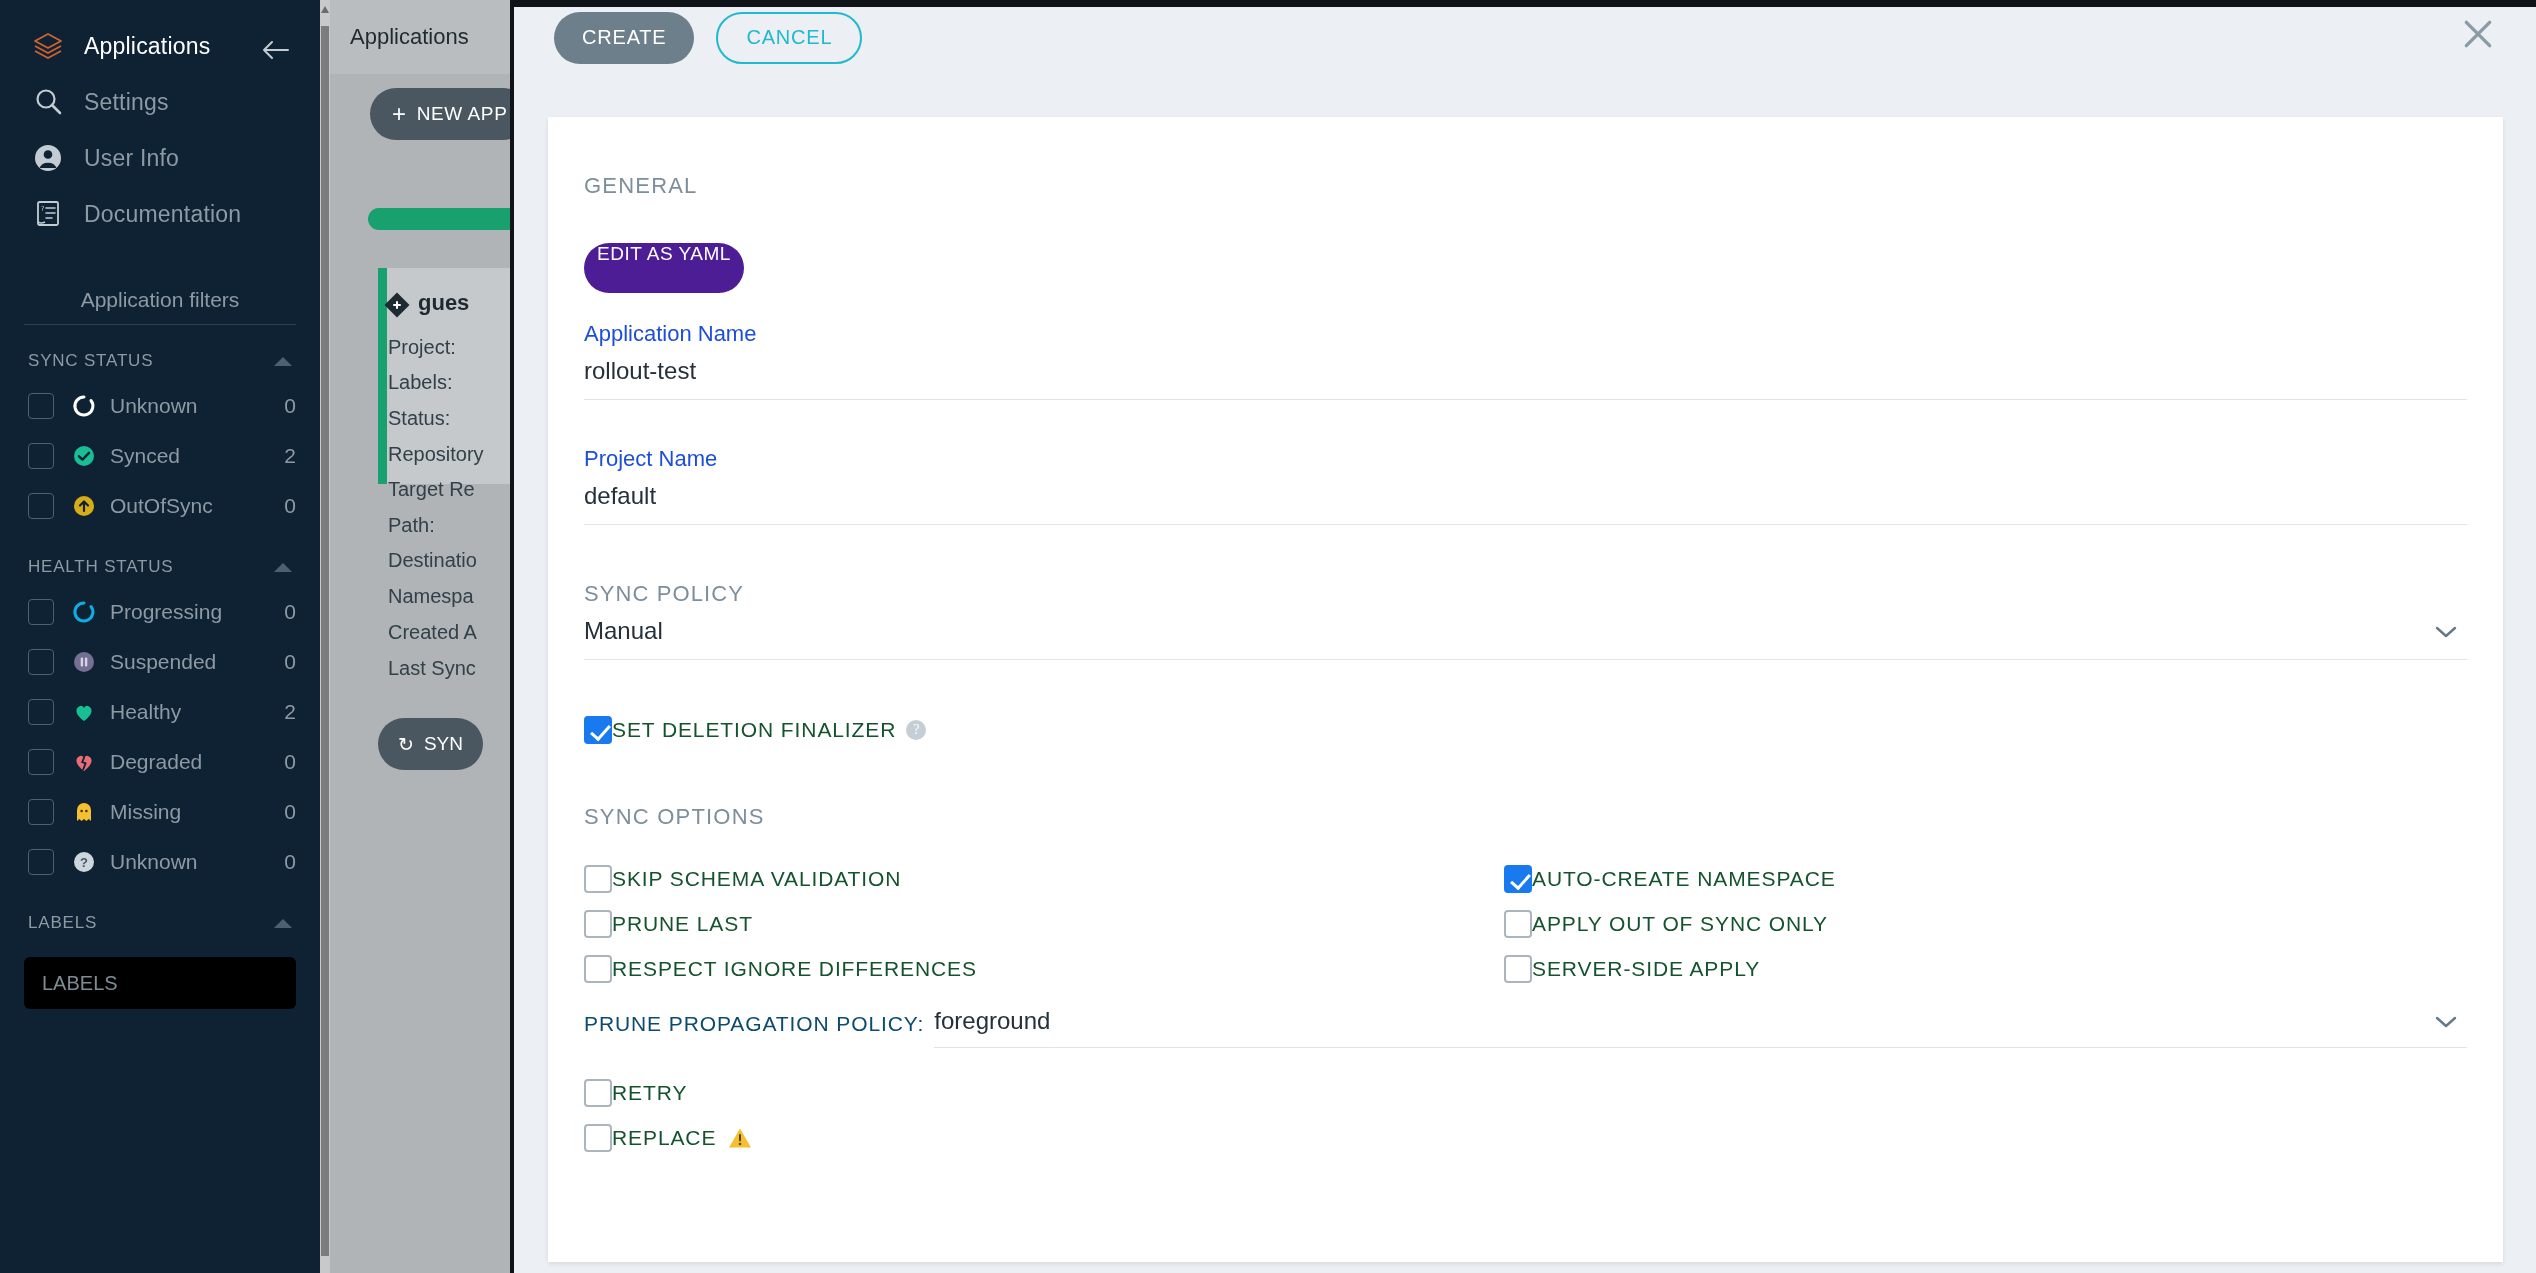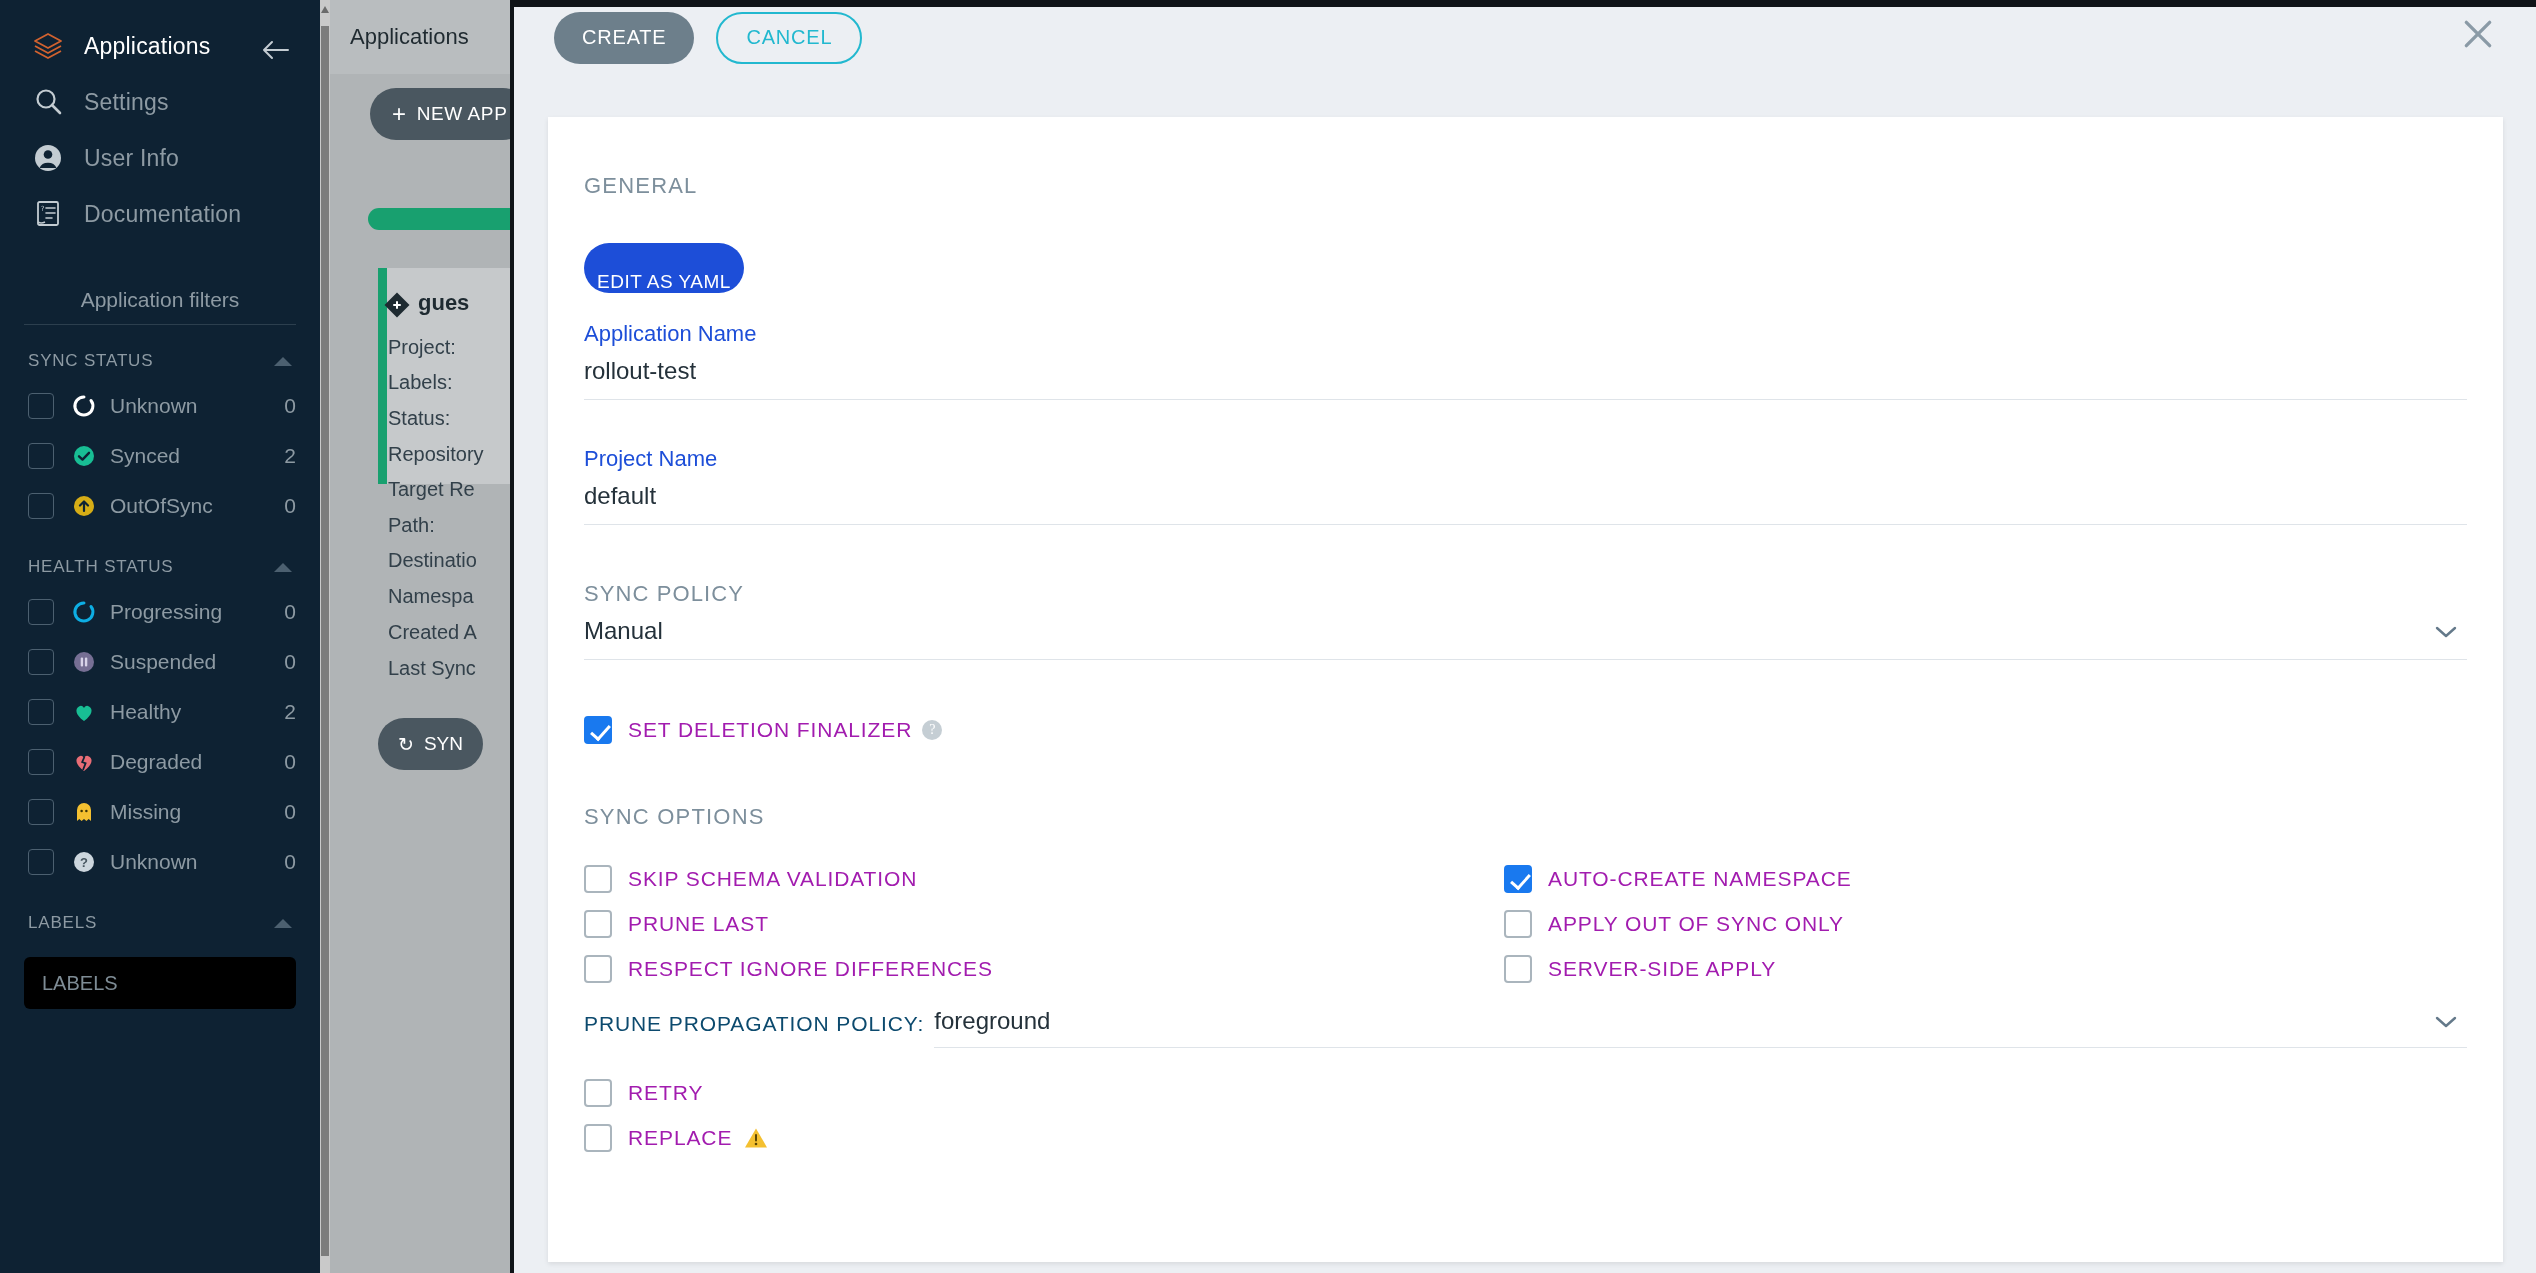--- a/index.html
+++ b/index.html
@@ -200,22 +200,22 @@
   }
   .form-inner { padding: 56px 36px 0 36px; }
 
   .sec-title {
     font-size: 22px; color: #7d8f9c; letter-spacing: 1.2px;
   }
 
   .yaml-btn {
     margin-top: 44px;
     width: 160px; height: 50px; border-radius: 25px;
-    background: #1d4ed8; color: #ffffff;
-    display: flex; align-items: flex-end; justify-content: center;
+    background: #4c1d95; color: #ffffff;
+    display: flex; align-items: flex-start; justify-content: center;
     font-size: 19px; letter-spacing: .5px; cursor: pointer;
   }
 
   .field { margin-top: 28px; position: relative; }
   .field-label { font-size: 22px; color: #1d4ed8; }
   .field-value {
     font-size: 24px; color: #24313a; padding: 10px 0 14px 0;
   }
   .field-underline { height: 1px; background: #dfe4e9; }
   .field-chevron { position: absolute; right: 8px; bottom: 16px; }
@@ -232,21 +232,21 @@
   .cb.checked::after {
     content: ""; position: absolute;
     left: 9px; top: 3px; width: 8px; height: 16px;
     border: solid #ffffff; border-width: 0 3.5px 3.5px 0;
     transform: rotate(42deg);
   }
   .cb-row {
     display: flex; align-items: center; cursor: pointer;
   }
   .cb-label {
-    margin-left: 16px; font-size: 21px; color: #a21caf; letter-spacing: .9px;
+    font-size: 21px; color: #14532d; letter-spacing: .9px;
   }
 
   .finalizer-row { margin-top: 56px; }
   .help-dot {
     margin-left: 10px; width: 20px; height: 20px; border-radius: 50%;
     background: #c5ced4; color: #ffffff; font-size: 14px;
     display: inline-flex; align-items: center; justify-content: center;
     font-family: "Liberation Serif", serif;
   }
 

